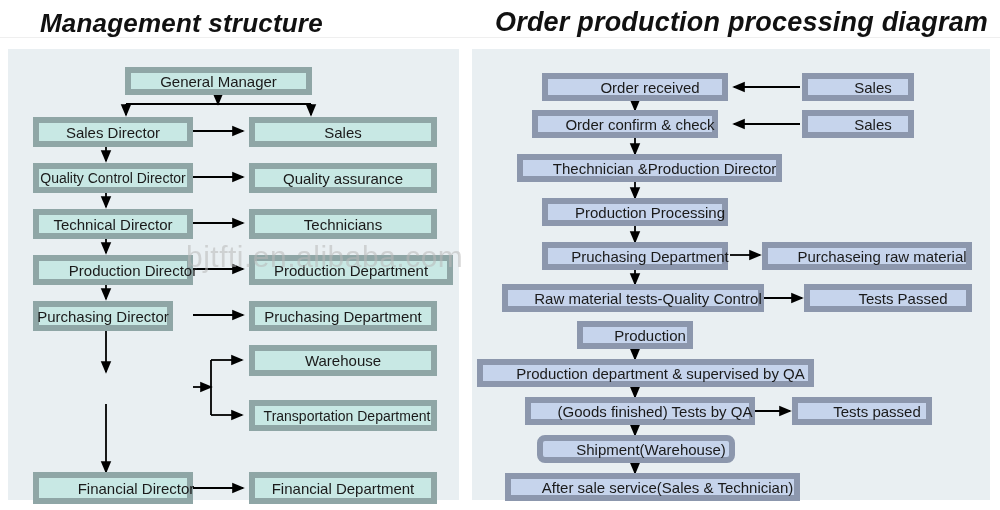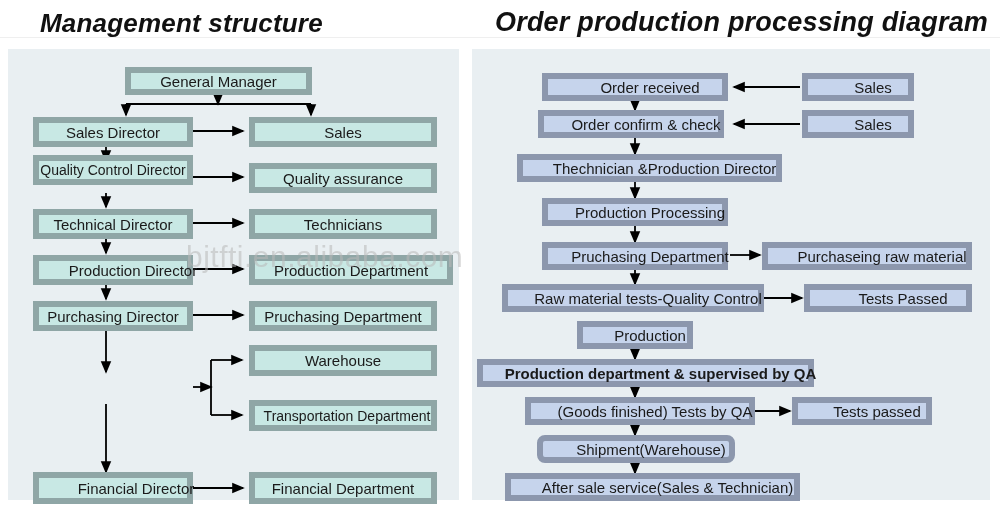--- a/index.html
+++ b/index.html
@@ -93,30 +93,30 @@
       <path d="M203,311 L234,311" marker-end="url(#ah)"></path>
       <path d="M203,366 L234,366" marker-end="url(#ah)"></path>
     </g>
   </svg>
 
   <div class="node teal" style="left:117px;top:18px;width:187px;height:28px;font-size:15px;">General Manager</div>
 
   <div class="node teal" style="left:25px;top:68px;width:160px;height:30px;font-size:15px;">Sales Director</div>
   <div class="node teal" style="left:241px;top:68px;width:188px;height:30px;font-size:15px;">Sales</div>
 
-  <div class="node teal" style="left:25px;top:106px;width:160px;height:30px;font-size:14px;">Quality Control Director</div>
+  <div class="node teal" style="left:25px;top:114px;width:160px;height:30px;font-size:14px;">Quality Control Director</div>
   <div class="node teal" style="left:241px;top:114px;width:188px;height:30px;font-size:15px;">Quality assurance</div>
 
   <div class="node teal" style="left:25px;top:160px;width:160px;height:30px;font-size:15px;">Technical Director</div>
   <div class="node teal" style="left:241px;top:160px;width:188px;height:30px;font-size:15px;">Technicians</div>
 
   <div class="node teal" style="left:25px;top:206px;width:160px;height:30px;font-size:15px;padding-left:40px;">Production Director</div>
   <div class="node teal" style="left:241px;top:206px;width:204px;height:30px;font-size:15px;">Production Department</div>
 
-  <div class="node teal" style="left:25px;top:252px;width:160px;height:30px;font-size:15px;">Purchasing Director</div>
+  <div class="node teal" style="left:25px;top:252px;width:140px;height:30px;font-size:15px;">Purchasing Director</div>
   <div class="node teal" style="left:241px;top:252px;width:188px;height:30px;font-size:15px;">Pruchasing Department</div>
 
   <div class="node teal" style="left:241px;top:296px;width:188px;height:31px;font-size:15px;">Warehouse</div>
   <div class="node teal" style="left:241px;top:351px;width:188px;height:31px;font-size:14px;padding-left:8px;">Transportation Department</div>
 
   <div class="node teal" style="left:25px;top:423px;width:160px;height:32px;font-size:15px;padding-left:46px;">Financial Director</div>
   <div class="node teal" style="left:241px;top:423px;width:188px;height:32px;font-size:15px;">Financial Department</div>
 </div>
 
 <div class="panel" id="panel-right">
@@ -143,36 +143,36 @@
       <path d="M163,376 L163,386" marker-end="url(#ah)"></path>
       <path d="M163,414 L163,424" marker-end="url(#ah)"></path>
 
       <path d="M283,362 L318,362" marker-end="url(#ah)"></path>
     </g>
   </svg>
 
   <div class="node blue" style="left:70px;top:24px;width:186px;height:28px;font-size:15px;">Order received</div>
   <div class="node blue" style="left:330px;top:24px;width:112px;height:28px;font-size:15px;">Sales</div>
 
-  <div class="node blue" style="left:66px;top:61px;width:186px;height:28px;font-size:15px;">Order confirm &amp; check</div>
+  <div class="node blue" style="left:60px;top:61px;width:186px;height:28px;font-size:15px;">Order confirm &amp; check</div>
   <div class="node blue" style="left:330px;top:61px;width:112px;height:28px;font-size:15px;">Sales</div>
 
   <div class="node blue" style="left:45px;top:105px;width:265px;height:28px;font-size:15px;">Thechnician &amp;Production Director</div>
 
   <div class="node blue" style="left:70px;top:149px;width:186px;height:28px;font-size:15px;">Production Processing</div>
 
   <div class="node blue" style="left:70px;top:193px;width:186px;height:28px;font-size:15px;">Pruchasing Department</div>
   <div class="node blue" style="left:290px;top:193px;width:210px;height:28px;font-size:15px;">Purchaseing raw material</div>
 
   <div class="node blue" style="left:30px;top:235px;width:262px;height:28px;font-size:15px;">Raw material tests-Quality Control</div>
   <div class="node blue" style="left:332px;top:235px;width:168px;height:28px;font-size:15px;">Tests Passed</div>
 
   <div class="node blue" style="left:105px;top:272px;width:116px;height:28px;font-size:15px;">Production</div>
 
-  <div class="node blue" style="left:5px;top:310px;width:337px;height:28px;font-size:15px;font-weight:bold;">Production department &amp; supervised by QA</div>
+  <div class="node blue" style="left:5px;top:310px;width:337px;height:28px;font-size:15px;">Production department &amp; supervised by QA</div>
 
   <div class="node blue" style="left:53px;top:348px;width:230px;height:28px;font-size:15px;">(Goods finished) Tests by QA</div>
   <div class="node blue" style="left:320px;top:348px;width:140px;height:28px;font-size:15px;">Tests passed</div>
 
   <div class="node blue" style="left:65px;top:386px;width:198px;height:28px;font-size:15px;border-radius:8px;">Shipment(Warehouse)</div>
 
   <div class="node blue" style="left:33px;top:424px;width:295px;height:28px;font-size:15px;">After sale service(Sales &amp; Technician)</div>
 </div>
 
 <div class="watermark">bjtfti.en.alibaba.com</div>

